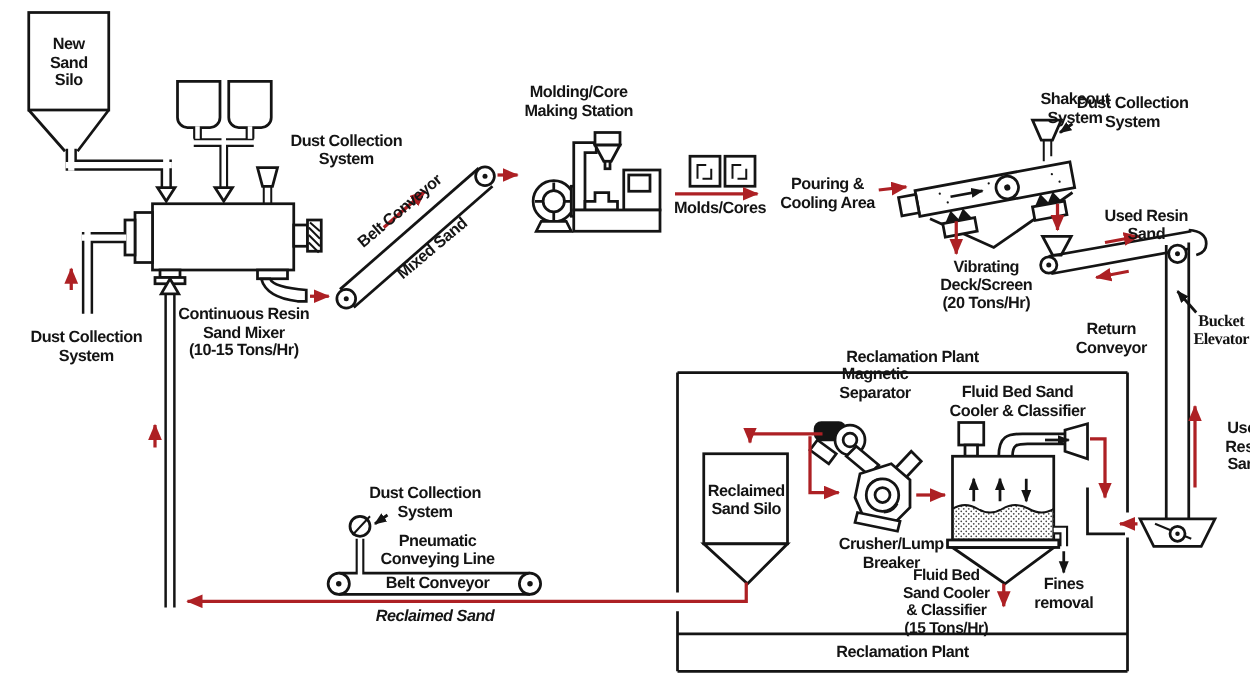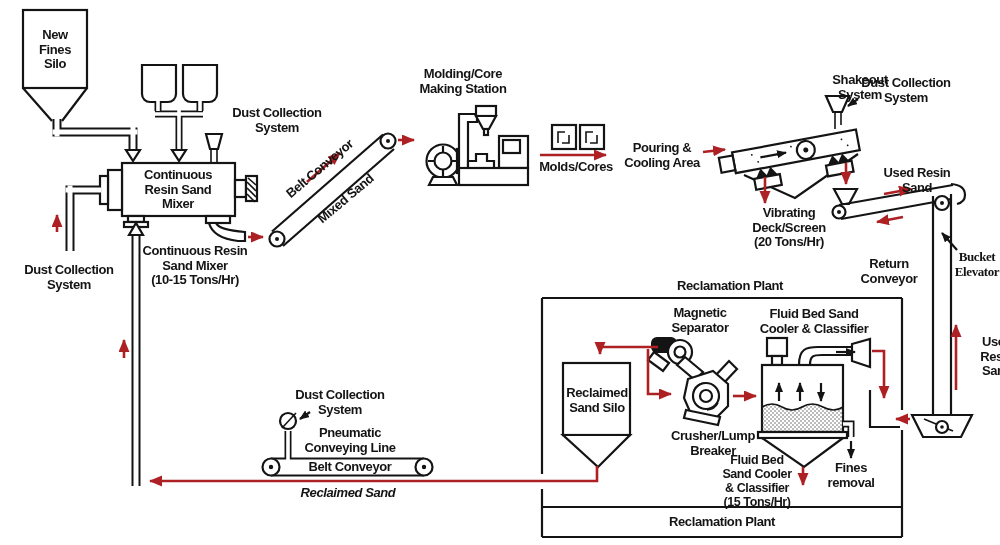--- a/index.html
+++ b/index.html
@@ -247,27 +247,24 @@
         <circle class="kb" cx="424" cy="467" r="2.2"></circle>
     <path class="pipe2" d="M288,458 V431"></path>
     <path class="pipe2i" d="M288,460 V429"></path>
     <circle class="kf" cx="288" cy="421" r="8"></circle>
     <line class="thin" x1="282" y1="428" x2="296" y2="413"></line>
     <line class="k" x1="310" y1="412" x2="300" y2="419" marker-end="url(#ba)" stroke-width="1.8"></line>
   </g>
 </svg>
 
 <div class="lbl" style="left:55px;top:50px;">New
-Fines
+Sand
 Silo</div>
 <div class="lbl" style="left:277px;top:120px;">Dust Collection
 System</div>
-<div class="lbl" style="left:178px;top:190px;">Continuous
-Resin Sand
-Mixer</div>
 <div class="lbl" style="left:69px;top:277px;">Dust Collection
 System</div>
 <div class="lbl" style="left:195px;top:266px;">Continuous Resin
 Sand Mixer
 (10-15 Tons/Hr)</div>
 <div class="lbl rot" style="left:320px;top:169px;">Belt Conveyor</div>
 <div class="lbl rot" style="left:346px;top:199px;">Mixed Sand</div>
 <div class="lbl" style="left:463px;top:81px;">Molding/Core
 Making Station</div>
 <div class="lbl" style="left:576px;top:167px;">Molds/Cores</div>
@@ -282,21 +279,21 @@
 (20 Tons/Hr)</div>
 <div class="lbl" style="left:917px;top:180px;">Used Resin Sand</div>
 <div class="lbl" style="left:889px;top:271px;">Return
 Conveyor</div>
 <div class="lbl" style="left:977px;top:264px;font-family:Liberation Serif, serif;">Bucket
 Elevator</div>
 <div class="lbl" style="left:977px;top:357px;margin-left:20px;">Used
 Resin
 Sand</div>
 <div class="lbl" style="left:730px;top:286px;">Reclamation Plant</div>
-<div class="lbl" style="left:700px;top:320px;">Magnetic
+<div class="lbl" style="left:700px;top:307px;">Magnetic
 Separator</div>
 <div class="lbl" style="left:814px;top:321px;">Fluid Bed Sand
 Cooler &amp; Classifier</div>
 <div class="lbl" style="left:597px;top:400px;">Reclaimed
 Sand Silo</div>
 <div class="lbl" style="left:713px;top:443px;">Crusher/Lump
 Breaker</div>
 <div class="lbl" style="left:757px;top:481px;font-size:12.5px;line-height:14px;text-align:center;">Fluid Bed
 Sand Cooler
 &amp; Classifier

